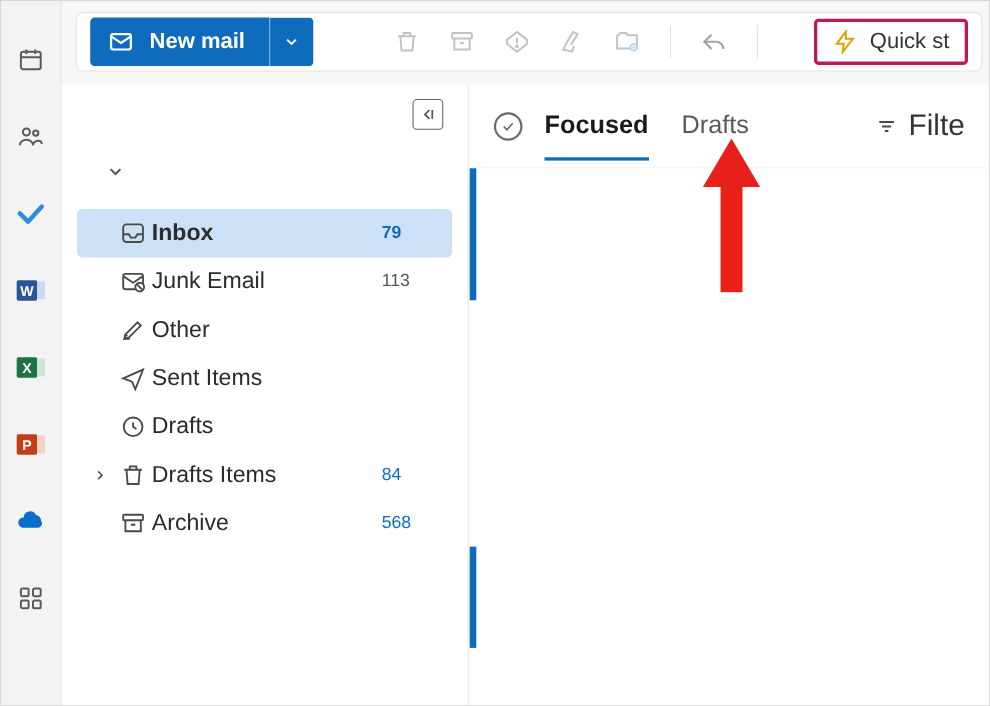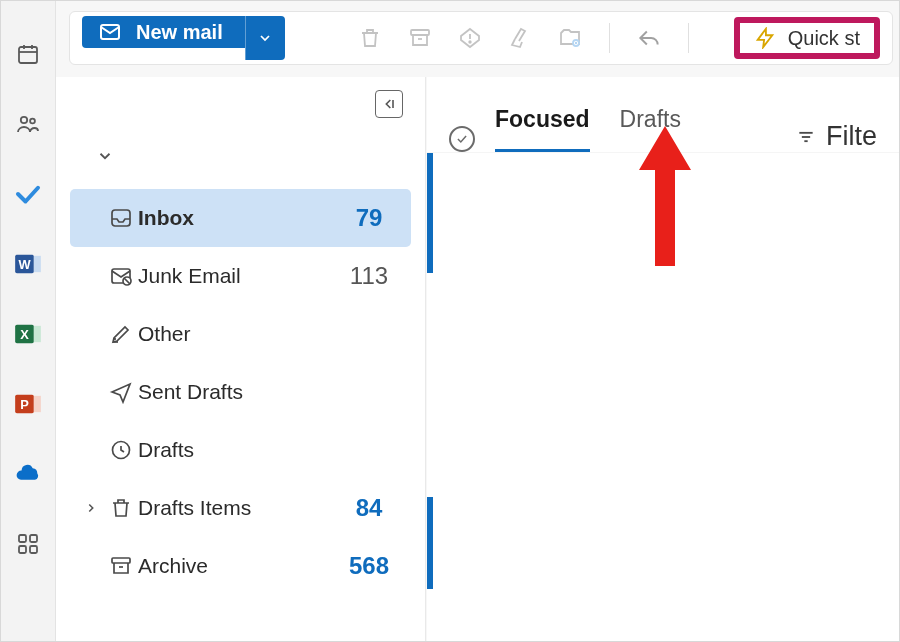--- a/index.html
+++ b/index.html
@@ -3,43 +3,43 @@
   <meta charset="utf-8">
   <style>
     * { margin:0; padding:0; box-sizing:border-box; font-family:"Segoe UI",Arial,sans-serif; }
     body { width:900px; height:642px; background:#f7f7f7; overflow:hidden; border:1px solid #d8d8d8; position:relative; }
 
     .app-rail { position:absolute; left:0; top:0; width:55px; height:642px; background:#f3f3f3; border-right:1px solid #e3e3e3; display:flex; flex-direction:column; align-items:center; padding-top:38px; gap:40px; }
     .app-rail .rail-icon { width:30px; height:30px; display:flex; align-items:center; justify-content:center; }
 
     .toolbar { position:absolute; left:68px; top:10px; right:6px; height:54px; background:#fff; border:1px solid #e4e4e4; border-radius:6px; display:flex; align-items:center; padding:0 12px; gap:16px; }
     .new-mail-wrap { display:flex; }
-    .new-mail-btn { background:#0f6cbd; color:#fff; border:none; height:32px; padding:0 22px 0 16px; font-size:20px; font-weight:600; display:flex; align-items:center; gap:14px; border-radius:4px 0 0 4px; cursor:pointer; }
+    .new-mail-btn { background:#0f6cbd; color:#fff; border:none; height:44px; padding:0 22px 0 16px; font-size:20px; font-weight:600; display:flex; align-items:center; gap:14px; border-radius:4px 0 0 4px; cursor:pointer; }
     .new-mail-dd { background:#0f6cbd; color:#fff; border:none; border-left:1px solid rgba(255,255,255,.35); height:44px; width:40px; display:flex; align-items:center; justify-content:center; border-radius:0 4px 4px 0; cursor:pointer; }
     .toolbar-spacer { width:36px; }
     .tool-icon { width:34px; height:34px; display:flex; align-items:center; justify-content:center; opacity:.35; cursor:pointer; }
     .tool-sep { width:1px; height:30px; background:#e0e0e0; margin:0 6px; }
-    .quick { margin-left:auto; border:6px solid #be185d; border-radius:4px; height:42px; padding:0 14px; display:flex; align-items:center; gap:12px; color:#333; font-size:20px; cursor:pointer; }
+    .quick { margin-left:auto; border:3px solid #be185d; border-radius:4px; height:42px; padding:0 14px; display:flex; align-items:center; gap:12px; color:#333; font-size:20px; cursor:pointer; }
 
     .folder-pane { position:absolute; left:55px; top:76px; width:370px; bottom:0; background:#fff; border-right:1px solid #e9e9e9; }
     .pane-top { height:54px; display:flex; align-items:center; justify-content:flex-end; padding-right:22px; }
     .collapse-btn { width:28px; height:28px; border:1.5px solid #666; border-radius:4px; display:flex; align-items:center; justify-content:center; cursor:pointer; color:#555; }
     .chevron { padding:16px 0 12px 40px; color:#555; cursor:pointer; }
     .folders { padding:8px 14px 0 14px; }
-    .folder-row { display:flex; align-items:center; height:58px; padding:0 20px 0 8px; border-radius:5px; cursor:pointer; font-size:21px; color:#2b2b2b; }
+    .folder-row { display:flex; align-items:center; height:44px; padding:0 20px 0 8px; border-radius:5px; cursor:pointer; font-size:21px; color:#2b2b2b; }
     .folder-row.selected { background:#cde1f6; font-weight:600; }
     .folder-row .expand-spot { width:26px; display:flex; justify-content:center; color:#555; }
     .folder-row .fi { width:34px; display:flex; justify-content:center; color:#4a4a4a; }
     .folder-row .fname { flex:1; }
-    .folder-row .fcount { color:#555; font-size:24px; min-width:44px; text-align:center; }
+    .folder-row .fcount { color:#555; font-size:16px; min-width:44px; text-align:left; }
     .folder-row.selected .fcount { color:#0f6cbd; font-weight:700; }
-    .folder-row.bold-count .fcount { color:#0f6cbd; font-weight:700; }
+    .folder-row.bold-count .fcount { color:#0f6cbd; font-weight:400; }
 
     .content { position:absolute; left:426px; top:76px; right:0; bottom:0; background:#fff; }
-    .content-head { height:76px; display:flex; align-items:flex-end; padding:0 22px; gap:20px; border-bottom:1px solid #f5f5f5; }
+    .content-head { height:76px; display:flex; align-items:center; padding:0 22px; gap:20px; border-bottom:1px solid #f5f5f5; }
     .select-circle { width:26px; height:26px; border:2px solid #6b6b6b; border-radius:50%; display:flex; align-items:center; justify-content:center; cursor:pointer; }
     .tabs { display:flex; gap:30px; }
     .tab { font-size:23px; color:#595959; padding:16px 0; cursor:pointer; }
     .tab.active { color:#1a1a1a; font-weight:700; border-bottom:3px solid #0f6cbd; }
     .content-spacer { flex:1; }
     .filter-btn { display:flex; align-items:center; gap:10px; color:#333; font-size:27px; cursor:pointer; }
     .edge-bar { position:absolute; left:0; top:76px; width:6px; height:120px; background:#0f6cbd; }
     .edge-bar2 { position:absolute; left:0; top:420px; width:6px; height:92px; background:#0f6cbd; }
 
     .arrow-annotation { position:absolute; left:638px; top:125px; width:52px; height:140px; pointer-events:none; }
@@ -220,21 +220,21 @@
         <span class="fname">Other</span>
         <span class="fcount"></span>
       </div>
       <div class="folder-row">
         <span class="expand-spot"></span>
         <span class="fi">
           <svg width="24" height="24" viewBox="0 0 24 24" fill="none" stroke="#4a4a4a" stroke-width="1.7">
             <path d="M3 12l18-8-7 18-3-7z"></path>
           </svg>
         </span>
-        <span class="fname">Sent Drafts</span>
+        <span class="fname">Sent Items</span>
         <span class="fcount"></span>
       </div>
       <div class="folder-row">
         <span class="expand-spot"></span>
         <span class="fi">
           <svg width="24" height="24" viewBox="0 0 24 24" fill="none" stroke="#4a4a4a" stroke-width="1.7">
             <circle cx="12" cy="12" r="8.5"></circle>
             <polyline points="12 8 12 12 15 14"></polyline>
           </svg>
         </span>

